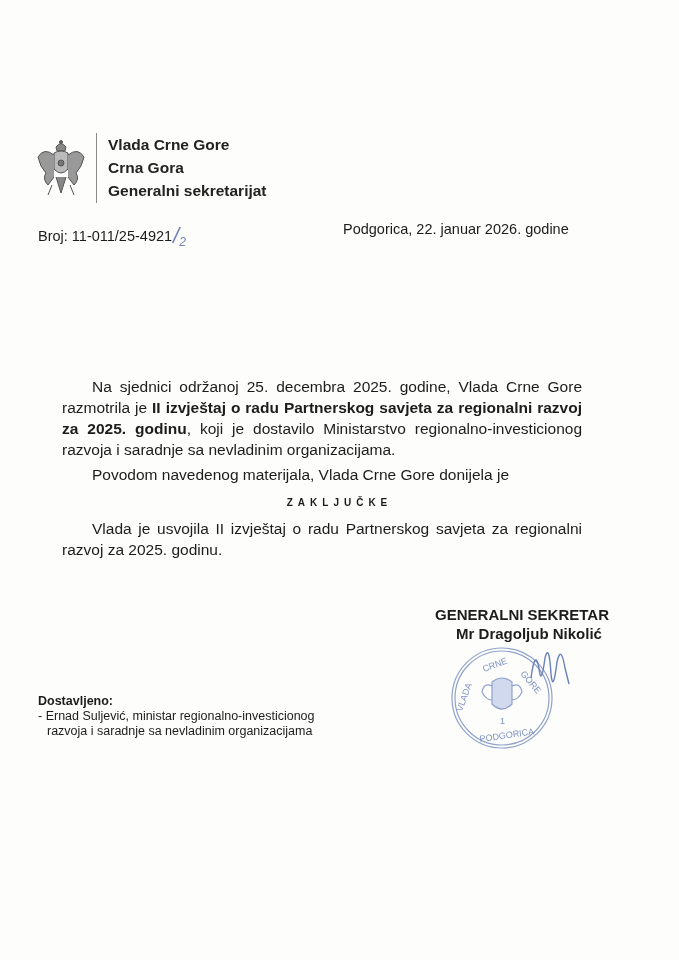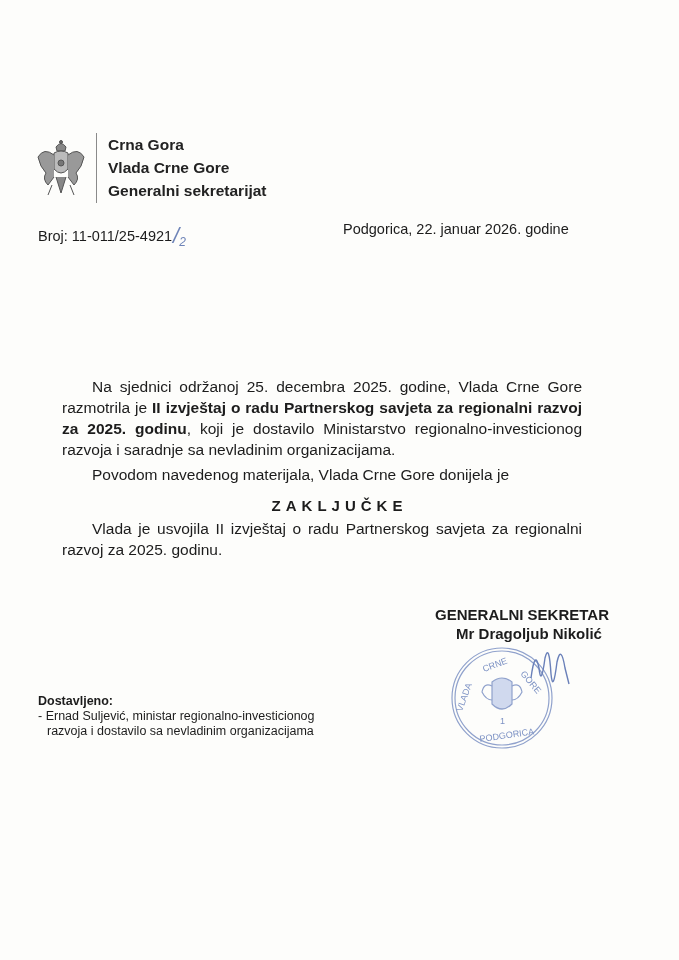--- a/index.html
+++ b/index.html
@@ -22,21 +22,21 @@
   .meta-left { left: 38px; }
   .meta-right { left: 343px; }
   .handwrite { color: #6d83b7; font-style: italic; font-size: 16px; }
   .handwrite .slash { font-size: 22px; position: relative; top: 2px; margin-left: 1px; }
   .handwrite .sub { font-size: 12px; position: relative; top: 5px; }
 
   .body { position: absolute; left: 58px; top: 372px; width: 528px; font-size: 15.5px; line-height: 21px; }
   .para { text-align: justify; text-align-last: left; margin: 4px; }
   .indent { text-indent: 30px; }
   .bold { font-weight: 700; }
-  .title { position: absolute; left: 0; right: 0; top: 497px; text-align: center; font-weight: 700; font-size: 15px; letter-spacing: 5px; }
+  .title { position: absolute; left: 0; right: 0; top: 497px; text-align: center; font-weight: 700; font-size: 10px; letter-spacing: 5px; }
   .conclusion { position: absolute; left: 58px; top: 514px; width: 528px; font-size: 15.5px; line-height: 21px; }
 
   .signature-block { position: absolute; right: 70px; top: 605px; text-align: center; font-weight: 700; font-size: 15px; line-height: 19px; }
   .sig-title { }
   .sig-name { padding-left: 14px; }
 
   .stamp { position: absolute; left: 446px; top: 642px; width: 128px; height: 110px; }
   .signature { position: absolute; left: 525px; top: 638px; width: 50px; height: 60px; }
 
   .delivered { position: absolute; left: 38px; top: 694px; font-size: 12.5px; line-height: 15px; }
@@ -57,22 +57,22 @@
         <path d="M20 14 Q27 10 34 14 L34 30 Q27 38 20 30 Z" fill="#bbb"></path>
         <path d="M20 16 Q10 8 4 18 Q6 28 12 34 Q8 40 14 46 L20 38" fill="#999"></path>
         <path d="M34 16 Q44 8 50 18 Q48 28 42 34 Q46 40 40 46 L34 38" fill="#999"></path>
         <path d="M22 38 L27 54 L32 38" fill="#888"></path>
         <path d="M18 46 L14 56 M36 46 L40 56"></path>
         <circle cx="27" cy="24" r="3" fill="#777"></circle>
       </g>
     </svg>
     <div class="divider"></div>
     <div class="org-lines">
+      <div class="org-line">Vlada Crne Gore</div>
       <div class="org-line">Crna Gora</div>
-      <div class="org-line">Vlada Crne Gore</div>
       <div class="org-line">Generalni sekretarijat</div>
     </div>
   </div>
 
   <div class="meta meta-left">
     <span>Broj: 11-011/25-4921</span><span class="handwrite"><span class="slash">/</span><span class="sub">2</span></span>
   </div>
   <div class="meta meta-right">Podgorica, 22. januar 2026. godine</div>
 
   <div class="body">
@@ -106,16 +106,16 @@
       <text x="34" y="100" transform="rotate(-8 34 100)">PODGORICA</text>
     </g>
   </svg>
   <svg class="signature" viewBox="0 0 50 60">
     <path d="M6 40 Q10 10 14 30 Q16 50 20 20 Q24 4 26 36 Q28 56 32 24 Q36 6 40 30 L44 46" fill="none" stroke="#6a80b9" stroke-width="1.4"></path>
   </svg>
 
   <div class="delivered">
     <div class="delivered-label">Dostavljeno:</div>
     <div class="delivered-item">- Ernad Suljević, ministar regionalno-investicionog</div>
-    <div class="delivered-item-cont">razvoja i dostavilo sa nevladinim organizacijama</div>
+    <div class="delivered-item-cont">razvoja i saradnje sa nevladinim organizacijama</div>
   </div>
 
 </div>
 
 </body></html>

